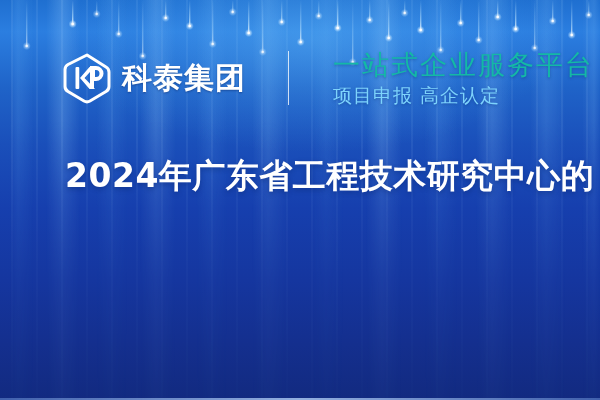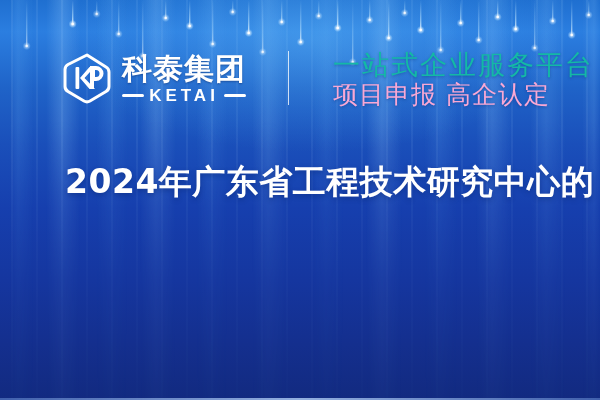--- a/index.html
+++ b/index.html
@@ -156,35 +156,35 @@
   .tagline-main {
     color: #14b8a6;
     font-size: 27px;
     line-height: 32px;
     letter-spacing: 2px;
     white-space: nowrap;
     font-family: "DejaVu Serif", "Liberation Serif", serif;
     text-shadow: 0 1px 3px rgba(10,40,110,0.40);
   }
   .tagline-sub {
-    color: #f9a8d4;
-    font-size: 25px;
+    color: #7dd3fc;
+    font-size: 19px;
     line-height: 24px;
     letter-spacing: 1px;
     margin-top: 2px;
     white-space: nowrap;
     font-family: "DejaVu Serif", "Liberation Serif", serif;
     text-shadow: 0 1px 3px rgba(10,40,110,0.40);
   }
 
   
   .title-block {
     position: absolute;
     left: 65px;
-    top: 158px;
+    top: 152px;
     width: 510px;
     text-align: right;
   }
   .title-line {
     color: #ffffff;
     font-size: 33px;
     font-weight: bold;
     line-height: 47px;
     letter-spacing: 0.5px;
     white-space: nowrap;
@@ -315,25 +315,20 @@
         </g>
         <g fill="#ffffff">
           <rect x="27" y="30" width="7.5" height="44" rx="2"></rect>
           <path d="M36 52 L55 30 L65 30 L45 52 L66 74 L55 74 Z"></path>
           <path d="M58 28 h10 a15 15 0 0 1 0 30 h-4 v16 h-8 V28 Z M66 36 v14 h2 a7 7 0 0 0 0 -14 Z"></path>
         </g>
       </svg>
 
       <div class="logo-words">
         <div class="logo-cn">科泰集团</div>
-        <div class="logo-en-row">
-          <span class="logo-dash"></span>
-          <span class="logo-en">KETAI</span>
-          <span class="logo-dash"></span>
-        </div>
       </div>
     </div>
 
     <div class="divider"></div>
 
     <div class="tagline">
       <div class="tagline-main">一站式企业服务平台</div>
       <div class="tagline-sub">项目申报 高企认定</div>
     </div>
   </div>

